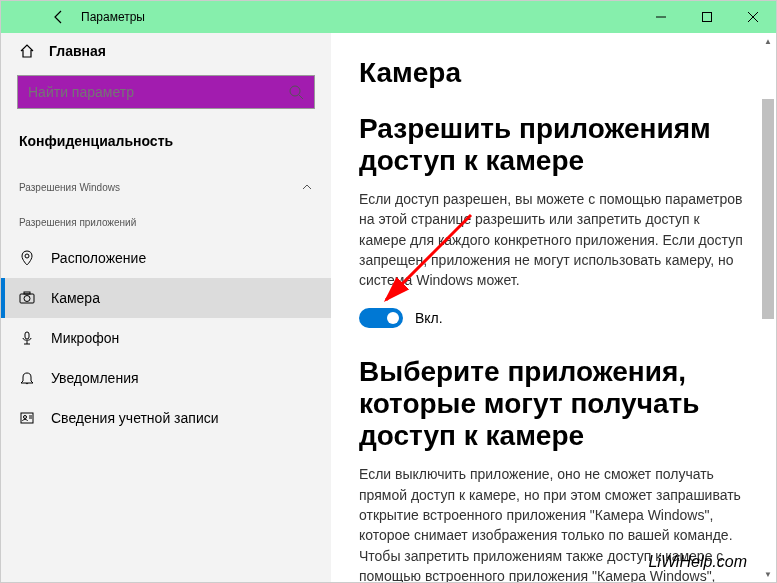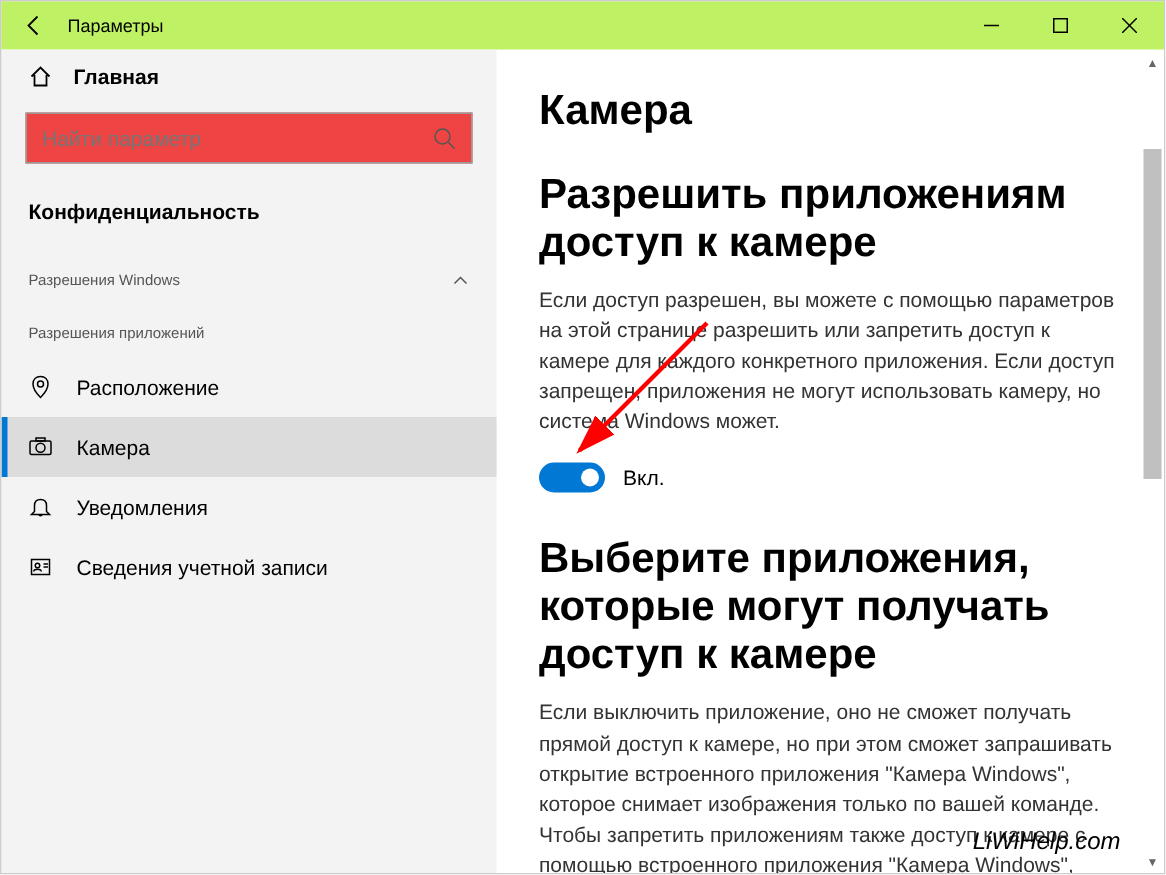--- a/index.html
+++ b/index.html
@@ -1,26 +1,26 @@
 <!DOCTYPE html>
 <html><head>
 <meta charset="utf-8">
 <style>
 * { margin: 0; padding: 0; box-sizing: border-box; font-family: "Segoe UI", sans-serif; }
 body { width: 777px; height: 583px; background: #fff; overflow: hidden; position: relative; }
 .window { display: flex; flex-direction: column; height: 100%; border: 1px solid #ccc; }
-.titlebar { display: flex; align-items: center; height: 32px; background: #bef264; }
+.titlebar { display: flex; align-items: center; height: 32px; background: #86efac; padding-left: 36px; }
 .titlebar .back { width: 44px; display: flex; justify-content: center; align-items: center; height: 100%; }
 .titlebar .title { font-size: 12px; color: #000; }
 .titlebar .spacer { flex: 1; }
 .winbtn { width: 46px; height: 100%; display: flex; justify-content: center; align-items: center; font-size: 10px; }
 .body { display: flex; flex: 1; overflow: hidden; }
 .sidebar { width: 330px; background: #f3f3f3; padding: 0; display: flex; flex-direction: column; }
 .home { display: flex; align-items: center; gap: 14px; padding: 10px 16px 10px 18px; font-size: 14px; font-weight: bold; }
-.search { margin: 6px 16px 14px 16px; border: 1px solid #999; height: 34px; display: flex; align-items: center; padding: 12px 10px; background: #ef4444; }
+.search { margin: 6px 16px 14px 16px; border: 1px solid #999; height: 34px; display: flex; align-items: center; padding: 12px 10px; background: #a21caf; }
 .search input { flex: 1; border: none; outline: none; background: transparent; font-size: 14px; }
 .section-title { font-weight: 600; font-size: 14px; padding: 10px 18px 18px; }
 .sub-label { color: #555; font-size: 10px; padding: 14px 18px 10px; display: flex; justify-content: space-between; align-items: center; }
 .nav-item { display: flex; align-items: center; gap: 16px; padding: 12px 18px; font-size: 14px; position: relative; }
 .nav-item.selected { background: #dcdcdc; }
 .nav-item.selected::before { content: ""; position: absolute; left: 0; top: 0; bottom: 0; width: 4px; background: #0078d4; }
 .content { flex: 1; padding: 24px 28px 0 28px; overflow-y: auto; position: relative; }
 h1 { font-weight: 600; font-size: 28px; margin-bottom: 24px; }
 h2 { font-weight: 600; font-size: 28px; margin-bottom: 12px; margin-top: 1px; }
 .desc { font-size: 14px; color: #333; line-height: 1.45; margin-bottom: 18px; }
@@ -104,20 +104,27 @@
       <div class="nav-item selected">
         <svg class="icon" viewBox="0 0 16 16">
             <rect x="1" y="4" width="14" height="9" rx="1" stroke="#000" fill="none"></rect>
             <circle cx="8" cy="8.5" r="3" stroke="#000" fill="none"></circle>
             <rect x="5" y="2" width="6" height="2" stroke="#000" fill="none"></rect>
           </svg>
         <span>Камера</span>
       </div>
       <div class="nav-item">
         <svg class="icon" viewBox="0 0 16 16">
+            <rect x="6" y="2" width="4" height="7" rx="2" stroke="#000" fill="none"></rect>
+            <path d="M4 8 C4 11 12 11 12 8 M8 11 V14 M5 14 H11" stroke="#000" fill="none"></path>
+          </svg>
+        <span>Микрофон</span>
+      </div>
+      <div class="nav-item">
+        <svg class="icon" viewBox="0 0 16 16">
             <path d="M4 11 V7 C4 4 6 3 8 3 C10 3 12 4 12 7 V11 L14 13 H2 Z M7 13 C7 14 9 14 9 13" stroke="#000" fill="none"></path>
           </svg>
         <span>Уведомления</span>
       </div>
       <div class="nav-item">
         <svg class="icon" viewBox="0 0 16 16">
             <rect x="2" y="3" width="12" height="10" stroke="#000" fill="none"></rect>
             <circle cx="6" cy="7" r="1.5" stroke="#000" fill="none"></circle>
             <path d="M3.5 11 C3.5 9 8.5 9 8.5 11" stroke="#000" fill="none"></path>
             <line x1="10" y1="6" x2="13" y2="6" stroke="#000"></line>

